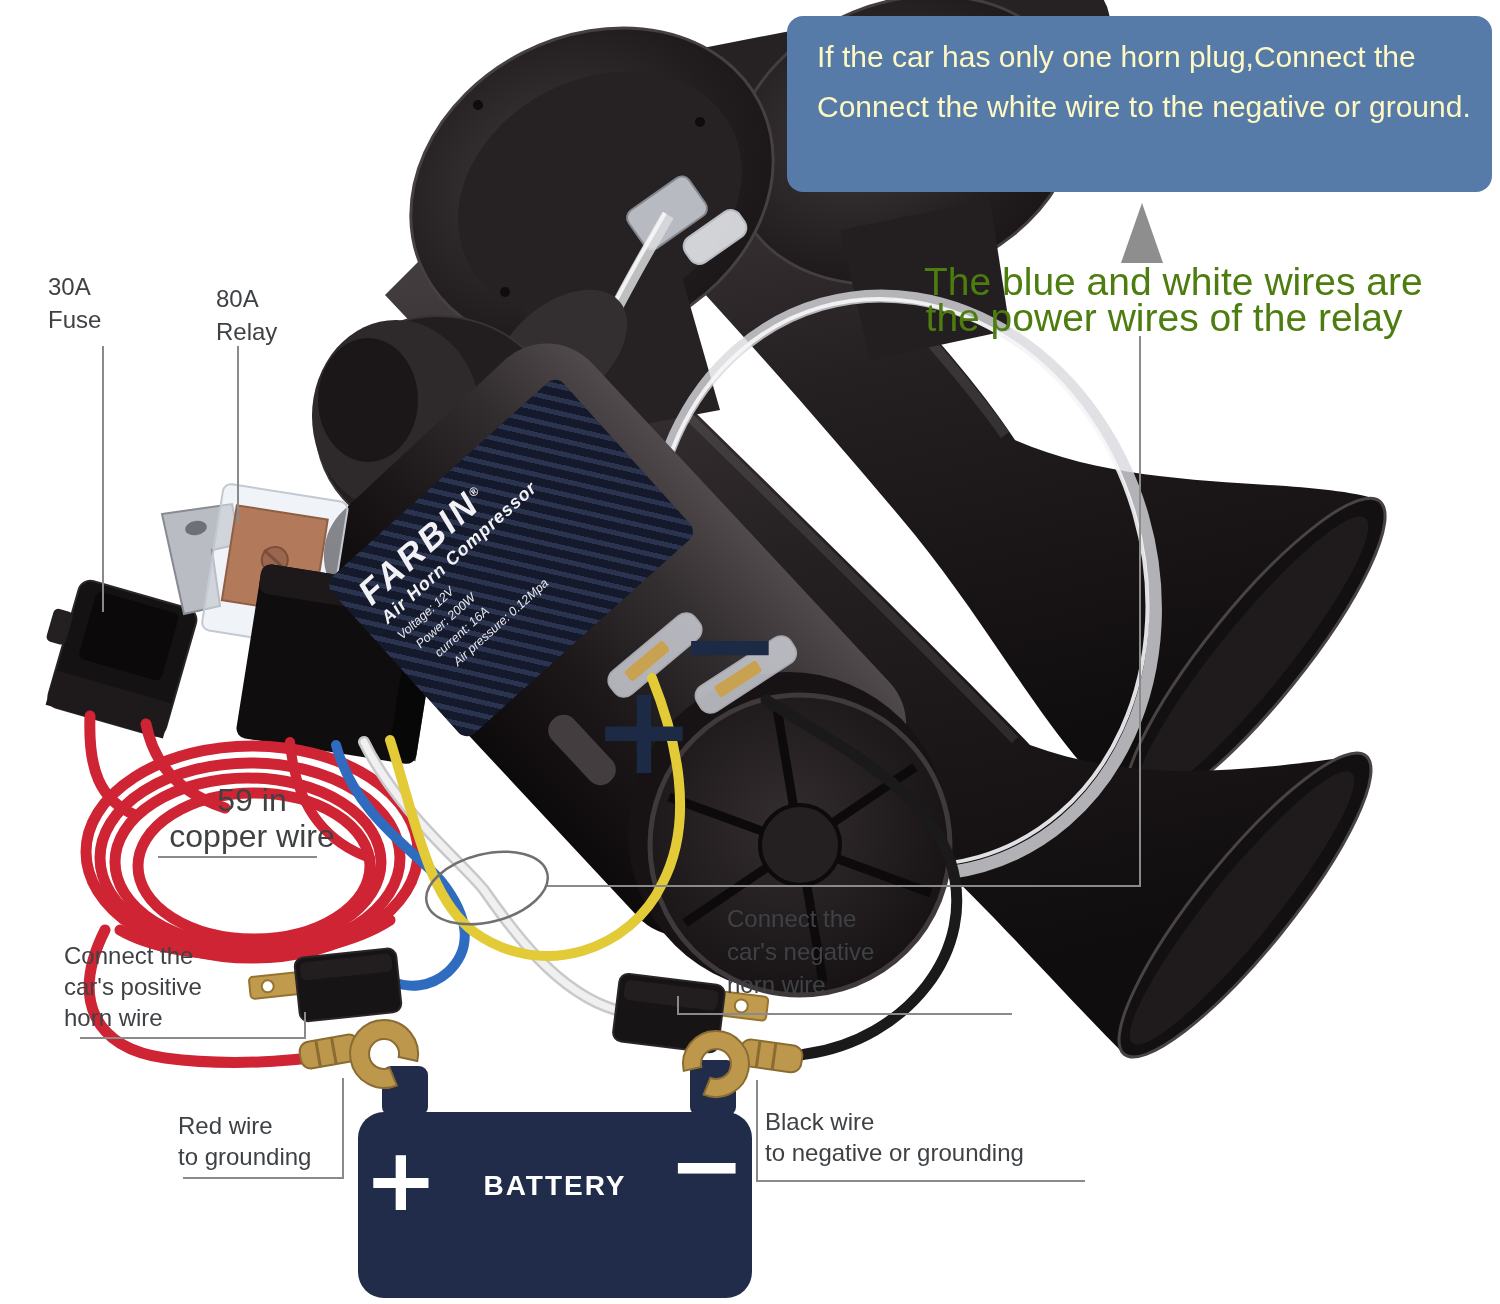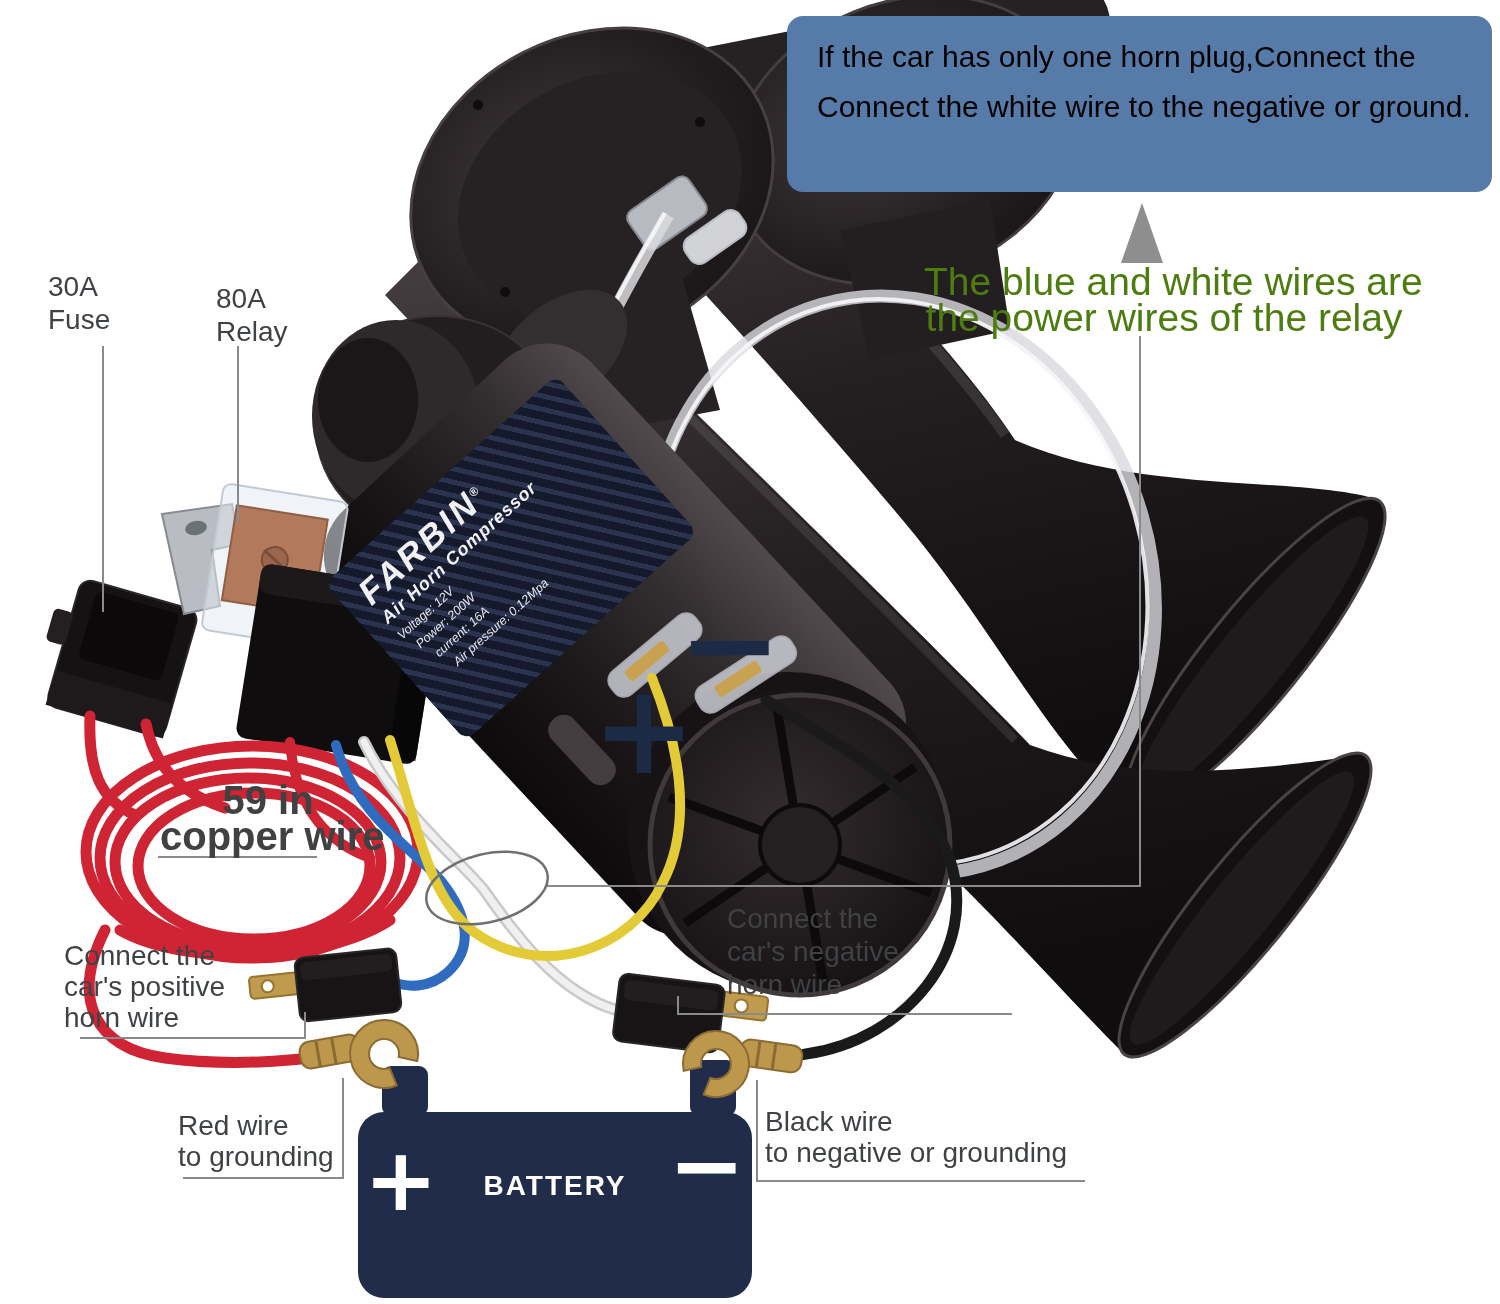--- a/index.html
+++ b/index.html
@@ -1,27 +1,27 @@
 <!DOCTYPE html>
 <html><head>
 <meta charset="utf-8">
 <style>
   html,body{margin:0;padding:0;background:#fff;}
   .stage{position:relative;width:1500px;height:1304px;background:#ffffff;overflow:hidden;
          font-family:"Liberation Sans","DejaVu Sans",sans-serif;color:#3f4143;}
   .stage svg.art{position:absolute;left:0;top:0;}
   .txt{position:absolute;white-space:nowrap;}
   .info-box{left:787px;top:16px;width:705px;height:176px;background:#567ba8;border-radius:16px;
-            color:#000000;font-size:30px;padding:24px 30px;box-sizing:border-box;}
+            color:#fef9c3;font-size:30px;padding:24px 30px;box-sizing:border-box;}
   .info-box .ln{margin:0 0 17px 0;line-height:33px;}
   .note{left:924px;top:264px;width:480px;text-align:center;font-size:39px;line-height:36px;color:#4d7c0f;}
-  .lbl{font-size:28px;line-height:33px;color:#3f4245;}
+  .lbl{font-size:24px;line-height:33px;color:#3f4245;}
   .fuse-lbl{left:48px;top:270px;}
   .relay-lbl{left:216px;top:270px;margin-top:12px;}
-  .copper-lbl{left:160px;top:782px;width:216px;text-align:center;font-size:40px;line-height:36px;font-weight:bold;}
+  .copper-lbl{left:144px;top:782px;width:216px;text-align:center;font-size:32px;line-height:36px;}
   .pos-lbl{left:64px;top:940px;line-height:31px;}
   .neg-lbl{left:727px;top:902px;line-height:33px;}
   .red-lbl{left:178px;top:1110px;line-height:31px;}
   .blk-lbl{left:765px;top:1106px;line-height:31px;}
   .bat-name{left:455px;top:1170px;width:200px;text-align:center;color:#fff;font-size:28px;
             font-weight:bold;letter-spacing:2px;}
   .bat-sign{color:#fff;font-weight:900;font-family:"DejaVu Sans",sans-serif;}
   .bat-plus{left:364px;top:1128px;font-size:88px;}
   .bat-minus{left:668px;top:1112px;font-size:92px;}
   .pol{color:#1d2a45;font-weight:900;font-family:"DejaVu Sans",sans-serif;}

